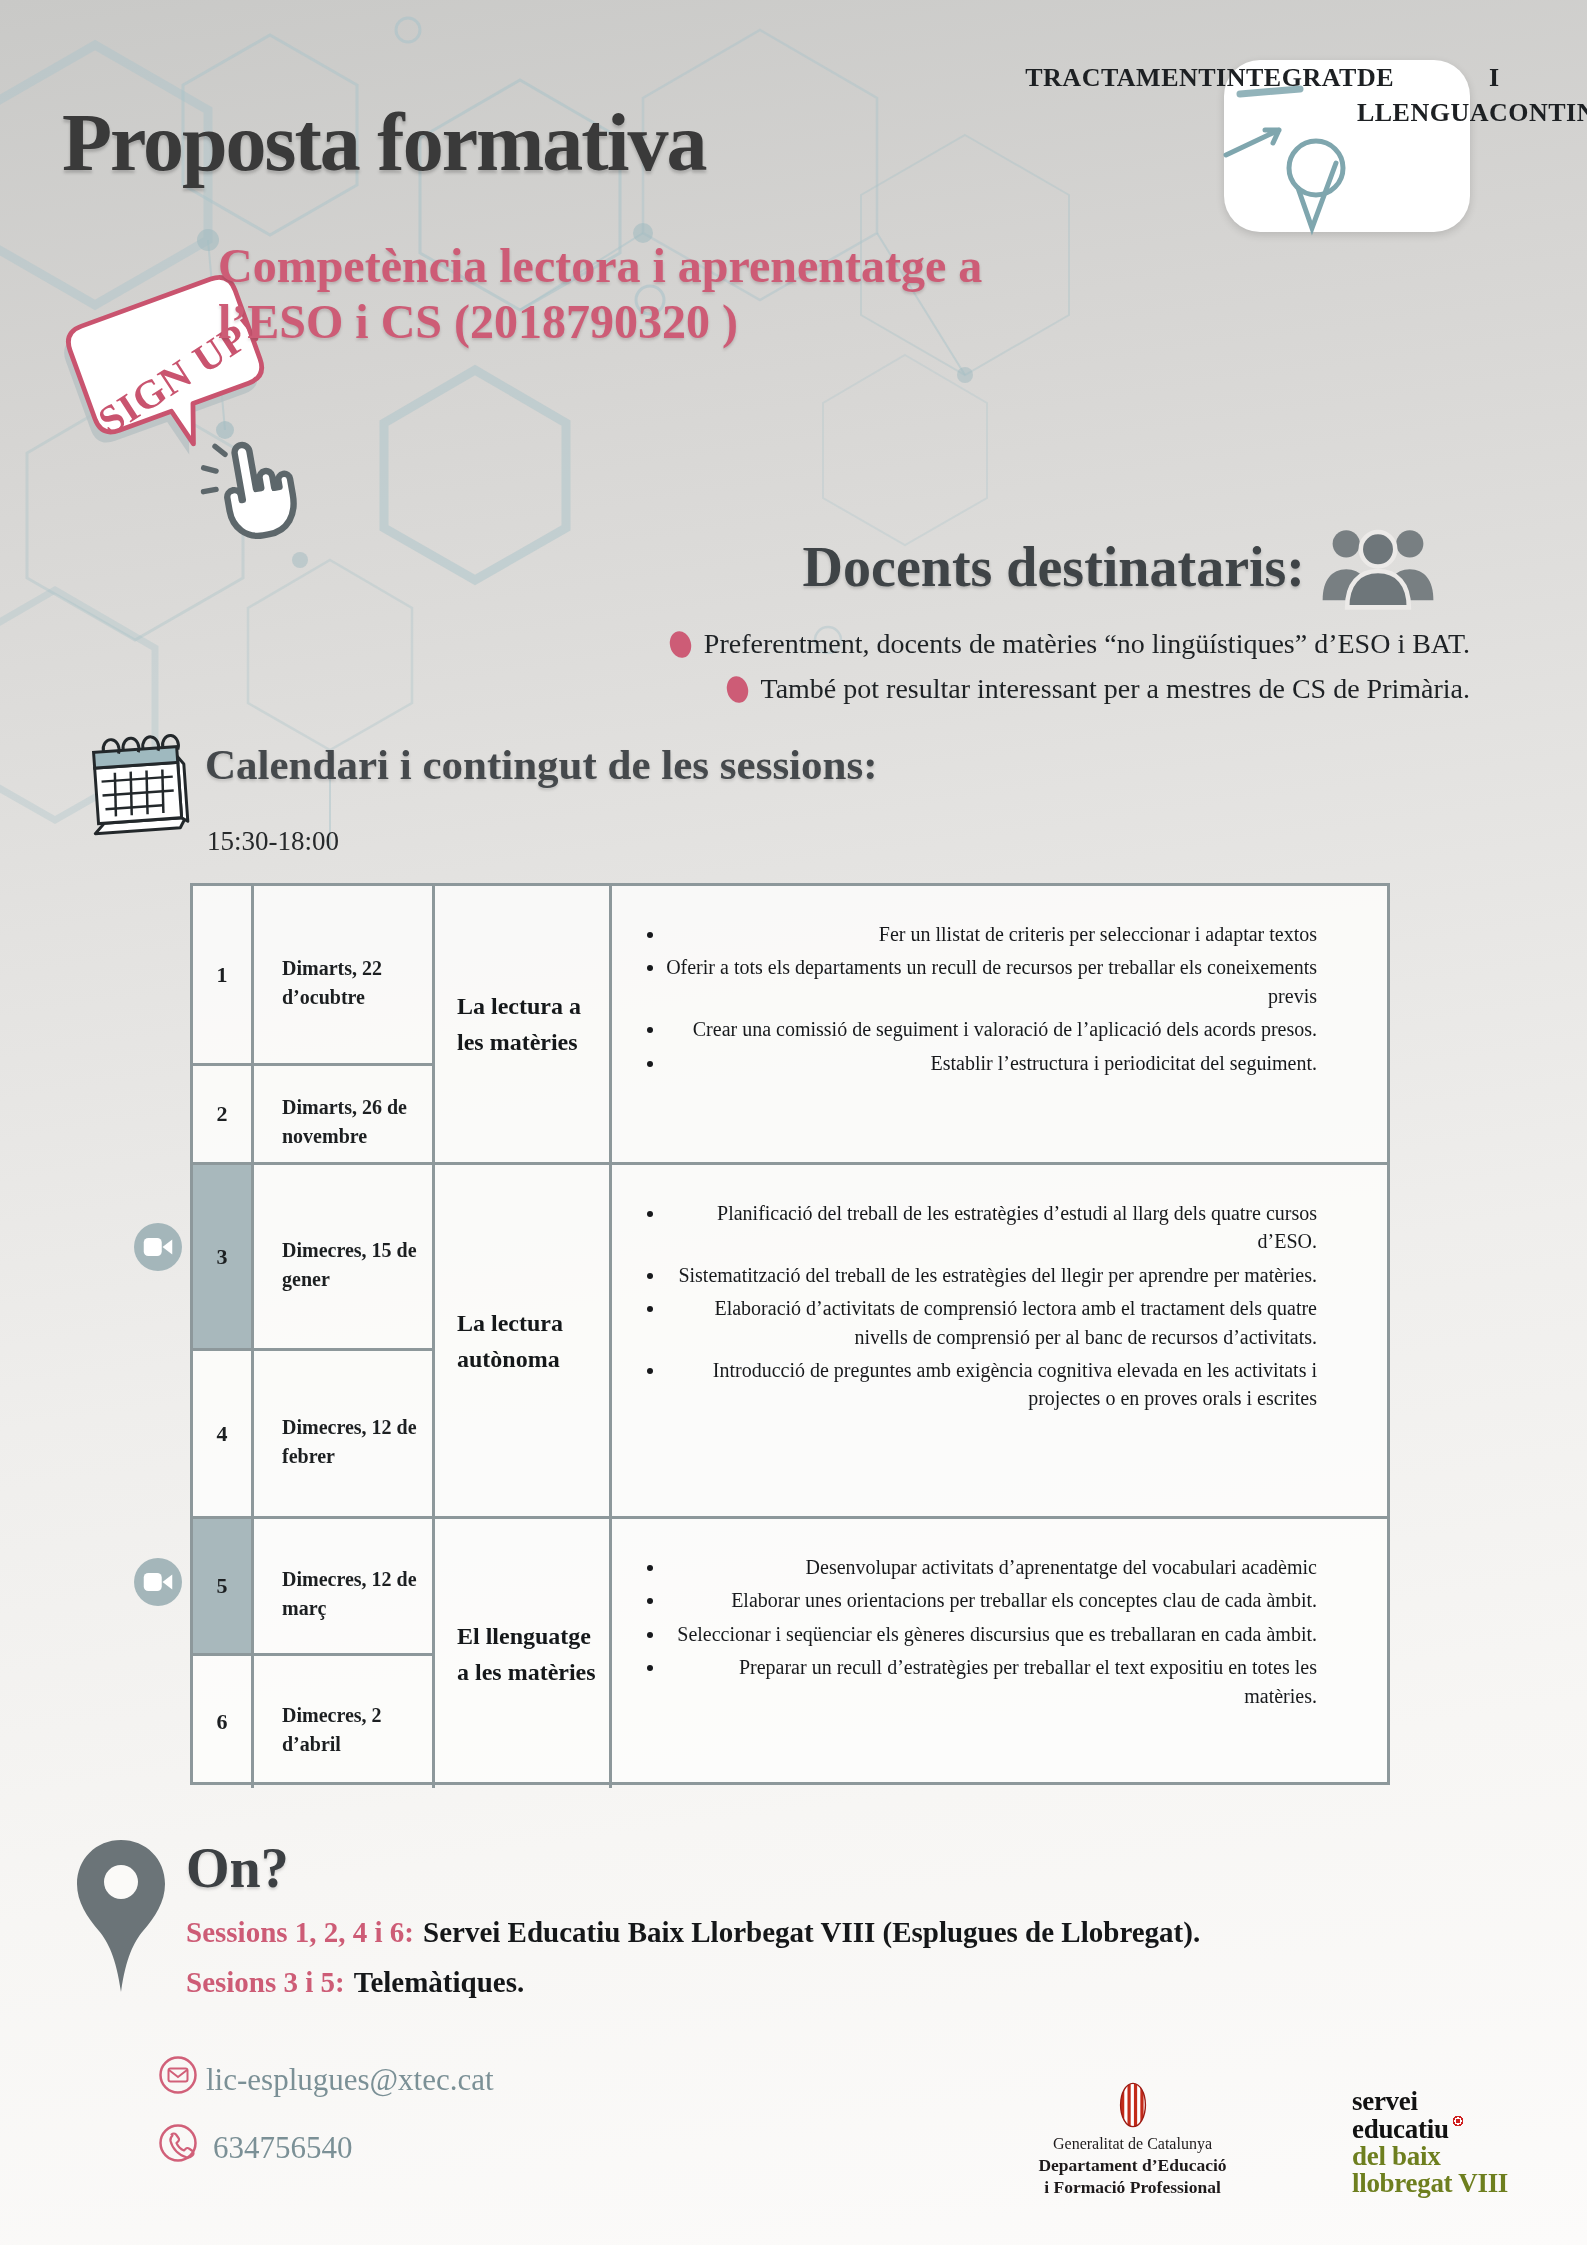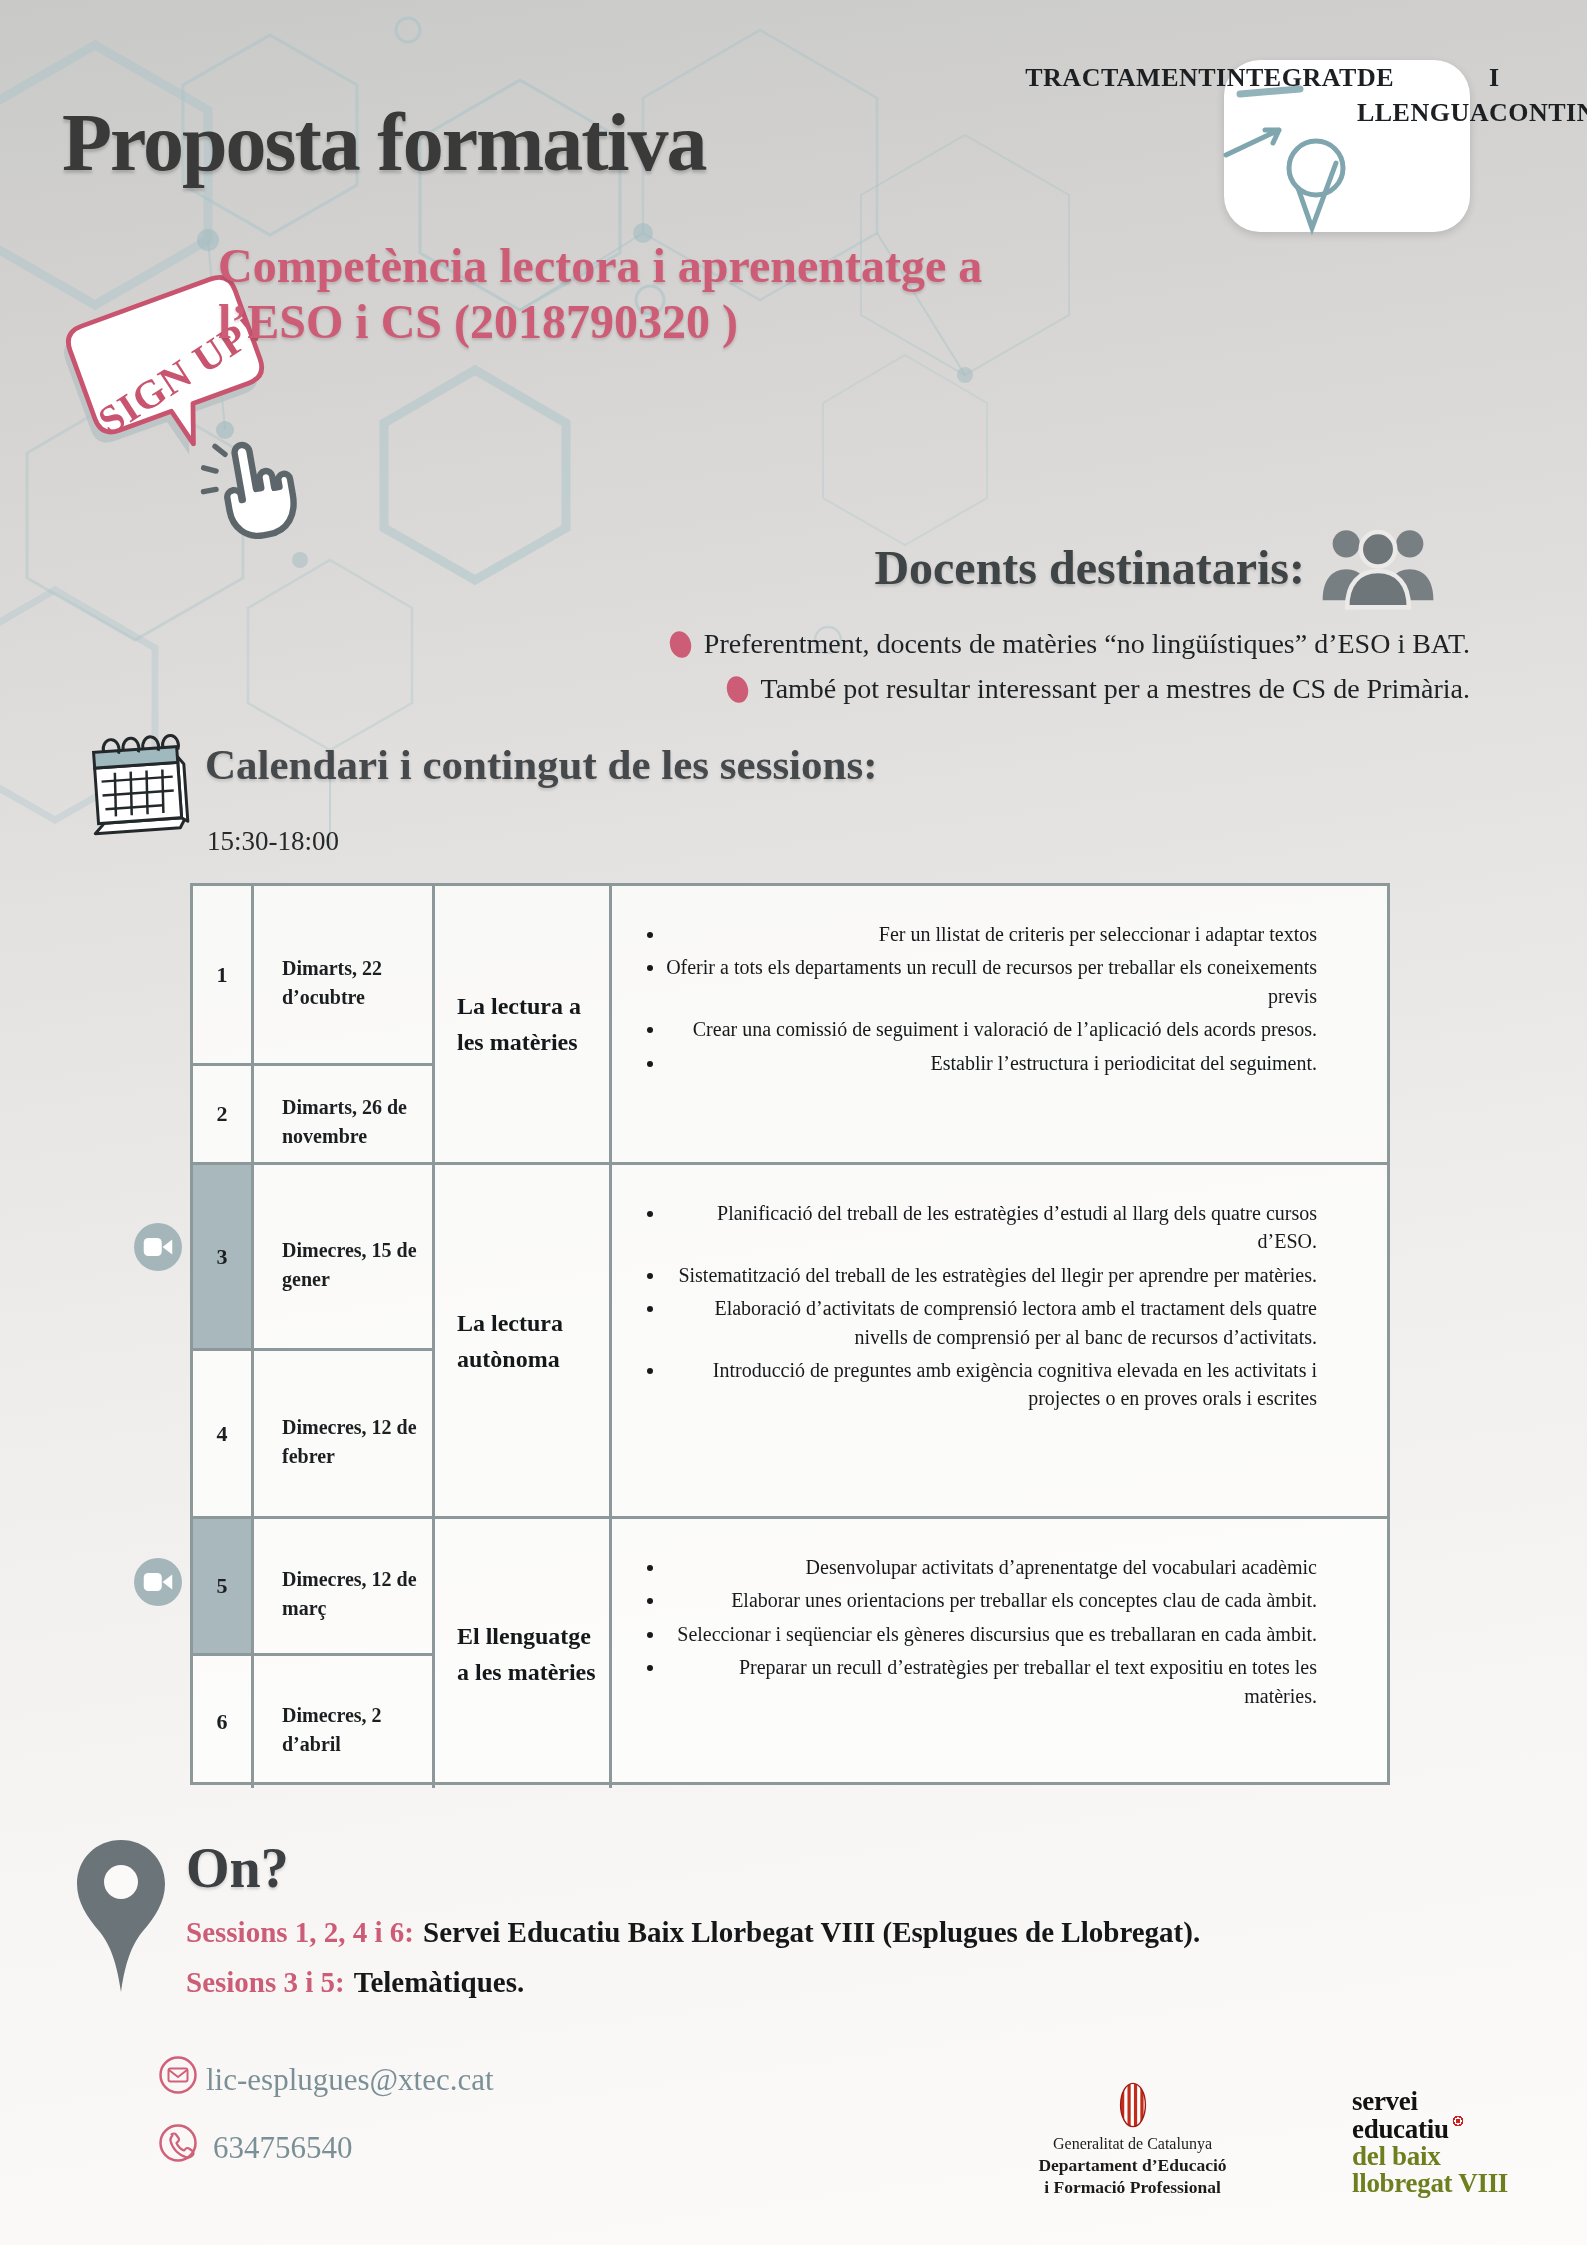--- a/index.html
+++ b/index.html
@@ -38,21 +38,21 @@
 
   
   .course {
     position:absolute; left:218px; top:238px; font-size:48px; font-weight:700;
     color:#cd5c76; line-height:1.16; text-shadow:0 2px 3px rgba(70,40,45,.22);
   }
   .course span { display:block; }
 
   
   .audience-head { position:absolute; right:150px; top:512px; display:flex; align-items:center; gap:14px; }
-  .audience-head h2 { font-size:48px; font-weight:700; color:#3f4447; text-shadow:0 2px 3px rgba(60,60,60,.25); }
+  .audience-head h2 { font-size:56px; font-weight:700; color:#3f4447; text-shadow:0 2px 3px rgba(60,60,60,.25); }
   .audience-bullets { position:absolute; right:117px; top:628px; text-align:right; }
   .audience-bullets .a-line { font-size:28px; color:#1e2225; margin-bottom:13px; }
   .pink-dot {
     display:inline-block; width:21px; height:27px; border-radius:50%;
     background:#cd5c76; transform:rotate(-14deg); vertical-align:-5px; margin-right:13px;
   }
 
   
   .cal-icon { position:absolute; left:82px; top:728px; }
   .cal-heading { position:absolute; left:205px; top:740px; font-size:43px; font-weight:700; color:#45494c; text-shadow:0 2px 3px rgba(60,60,60,.22); }

